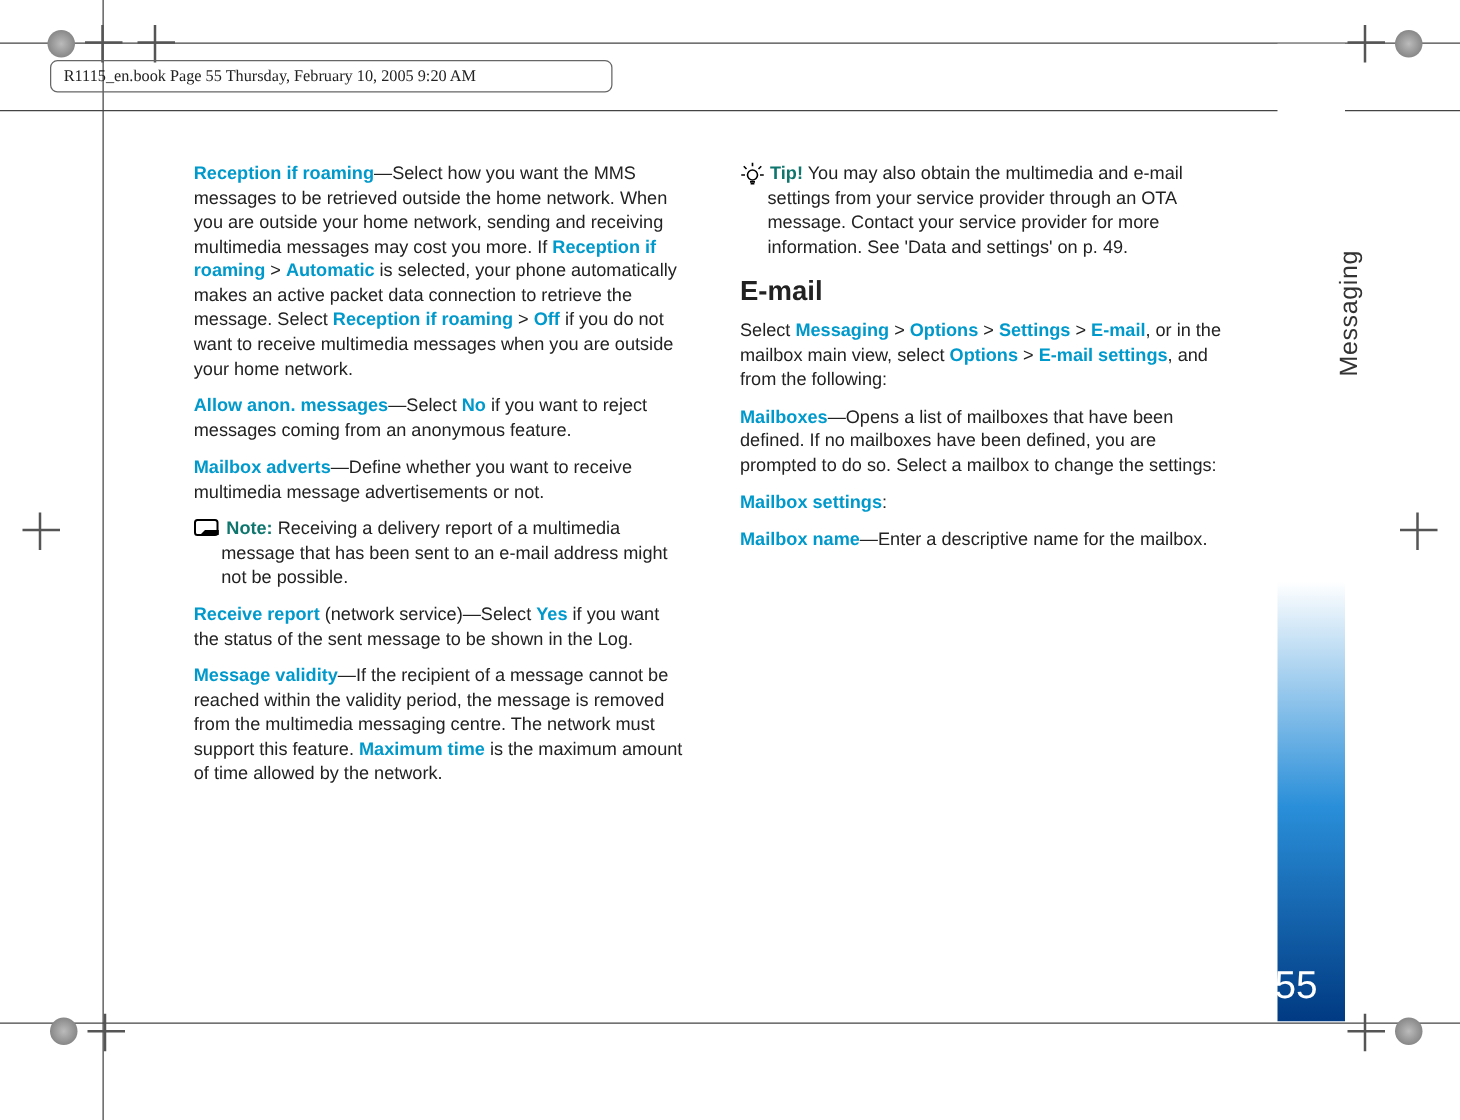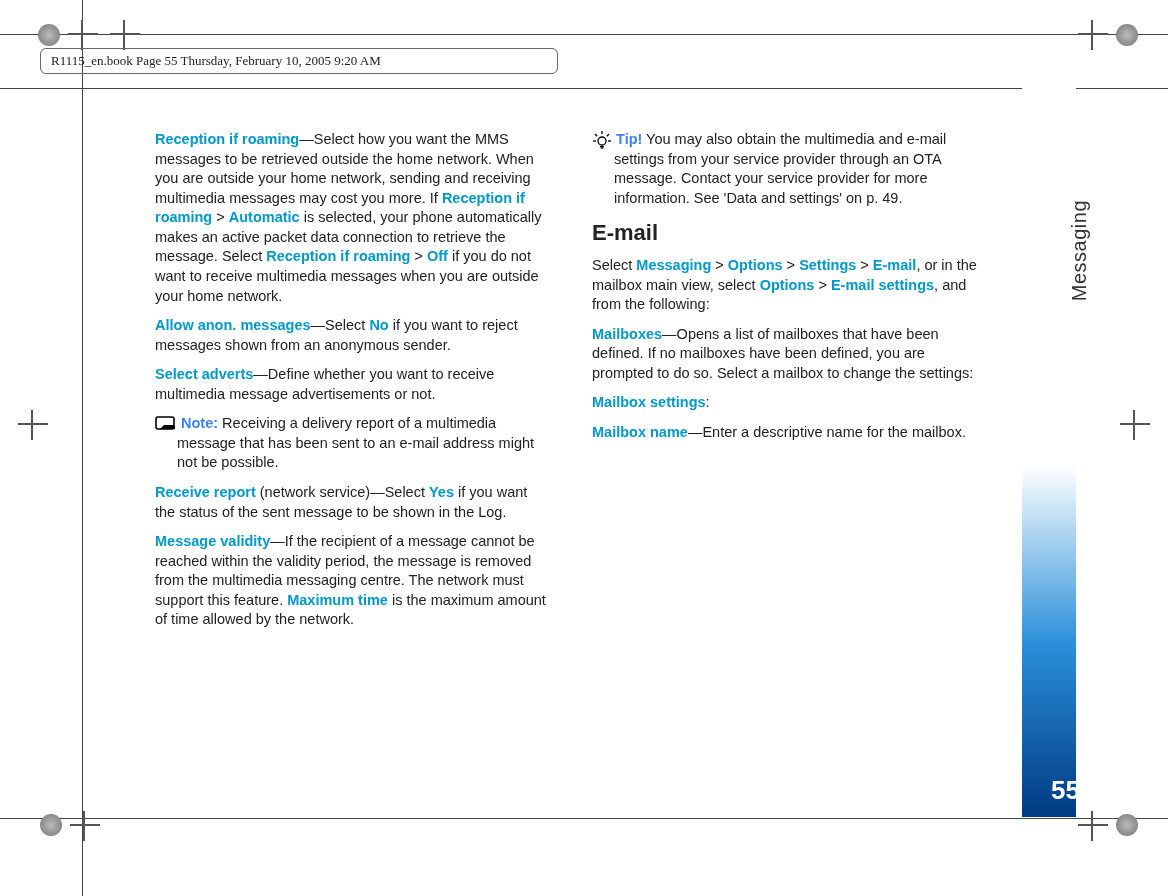--- a/index.html
+++ b/index.html
@@ -7,27 +7,27 @@
     width: 1168px;
     height: 896px;
     background: #fff;
     font-family: "Trebuchet MS", "Lucida Grande", Verdana, sans-serif;
     font-size: 14.5px;
     color: #222;
     position: relative;
     overflow: hidden;
   }
   .cyan { color: #0099cc; font-weight: bold; }
-  .blacklabel { font-weight: bold; color: #3b82f6; }
+  .blacklabel { font-weight: bold; color: #0f766e; }
   
   
   .header-box {
     position: absolute;
     top: 48px; left: 40px;
-    width: 518px;
+    width: 450px;
     border: 1px solid #666;
     border-radius: 6px;
     padding: 4px 10px;
     font-family: Georgia, "Times New Roman", serif;
     font-size: 13px;
   }
   .hairline-h {
     position: absolute;
     height: 1px; background: #444;
   }
@@ -89,25 +89,25 @@
     right: 100px;
     top: 200px;
     transform: rotate(-90deg);
     transform-origin: right top;
     font-size: 20px;
     color: #333;
     letter-spacing: 0.5px;
   }
   .page-num {
     position:absolute;
-    right: 88px;
+    right: 114px;
     bottom: 90px;
     color: #fff;
-    font-size: 26px;
-    font-weight: bold;
+    font-size: 31px;
+    font-weight: normal;
   }
 </style>
 </head>
 <body>
 
 <div class="hairline-h" style="top:34px; left:0; width:1168px;"></div>
 <div class="hairline-h" style="top:818px; left:0; width:1168px;"></div>
 <div class="hairline-v" style="left:82px; top:0; height:896px;"></div>
 <div class="hairline-h" style="top:88px; left:0; width:1168px;"></div>
 
@@ -132,24 +132,24 @@
 <div class="side-band"></div>
 <div class="side-label">Messaging</div>
 <div class="page-num">55</div>
 
 <div class="content">
   <div class="col">
     <p>
       <span class="cyan">Reception if roaming</span><span>—Select how you want the MMS messages to be retrieved outside the home network. When you are outside your home network, sending and receiving multimedia messages may cost you more. If </span><span class="cyan">Reception if roaming</span><span> &gt; </span><span class="cyan">Automatic</span><span> is selected, your phone automatically makes an active packet data connection to retrieve the message. Select </span><span class="cyan">Reception if roaming</span><span> &gt; </span><span class="cyan">Off</span><span> if you do not want to receive multimedia messages when you are outside your home network.</span>
     </p>
     <p>
-      <span class="cyan">Allow anon. messages</span><span>—Select </span><span class="cyan">No</span><span> if you want to reject messages shown from an anonymous sender.</span>
-    </p>
-    <p>
-      <span class="cyan">Select adverts</span><span>—Define whether you want to receive multimedia message advertisements or not.</span>
+      <span class="cyan">Allow anon. messages</span><span>—Select </span><span class="cyan">No</span><span> if you want to reject messages coming from an anonymous feature.</span>
+    </p>
+    <p>
+      <span class="cyan">Mailbox adverts</span><span>—Define whether you want to receive multimedia message advertisements or not.</span>
     </p>
     <p style="padding-left:22px; text-indent:-22px;">
       <span class="note-icon">
         <svg width="22" height="16" viewBox="0 0 22 16">
             <rect x="1" y="1" width="18" height="12" rx="2" fill="none" stroke="#000" stroke-width="1.6"></rect>
             <path d="M5 13 L9 9 L20 9 L20 13 Z" fill="#000"></path>
           </svg>
       </span>
       <span class="blacklabel">Note:</span><span> Receiving a delivery report of a multimedia message that has been sent to an e-mail address might not be possible.</span>
     </p>

